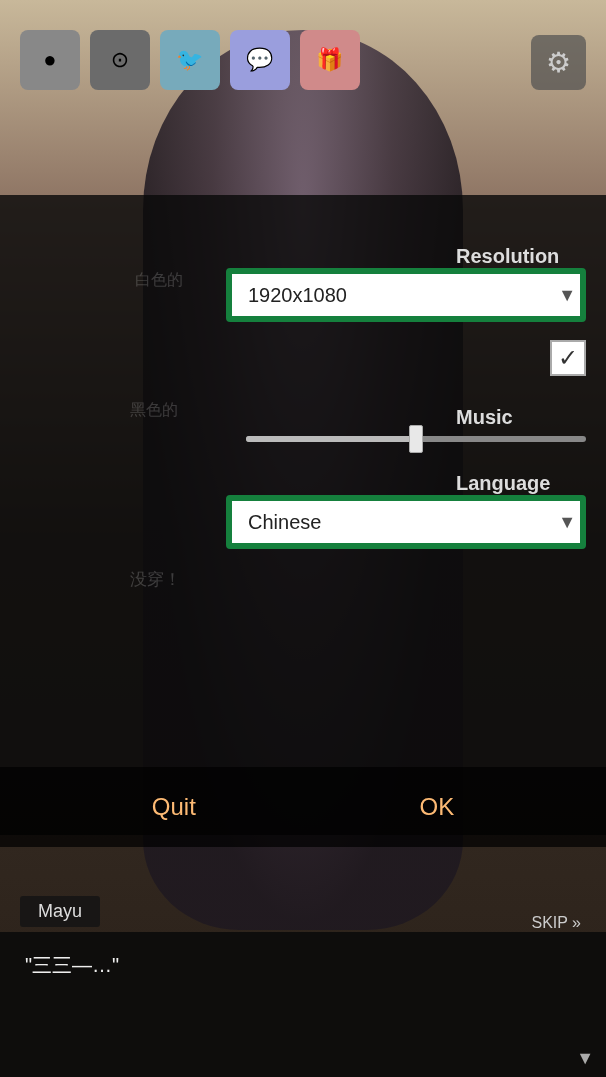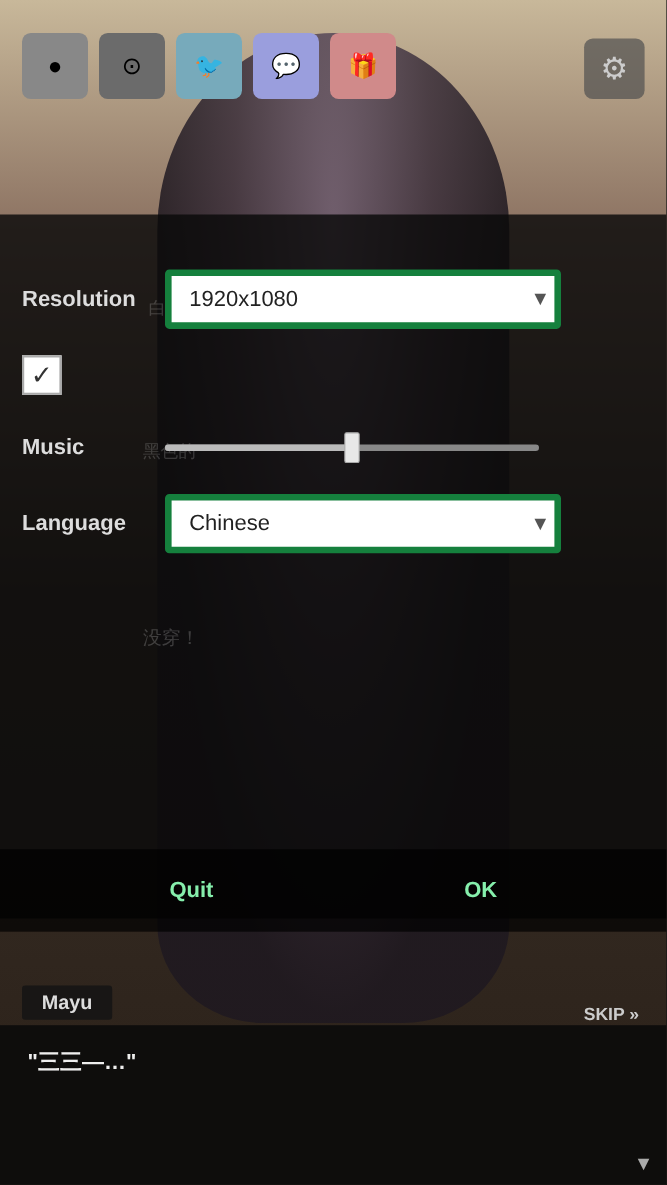--- a/index.html
+++ b/index.html
@@ -113,23 +113,24 @@
       position: absolute;
       top: 245px;
       left: 0;
       right: 0;
       z-index: 20;
       padding: 0 20px;
     }
 
     .settings-row {
       display: flex;
-      align-items: center;
+      align-items: flex-end;
       margin-bottom: 18px;
       min-height: 48px;
+      flex-direction: column;
     }
 
     .settings-label {
       width: 130px;
       color: #ddd;
       font-size: 20px;
       font-weight: bold;
       flex-shrink: 0;
     }
 
@@ -228,38 +229,37 @@
       right: 0;
       display: flex;
       justify-content: space-around;
       align-items: center;
       z-index: 20;
       background: rgba(0,0,0,0.7);
       padding: 18px 40px;
     }
 
     .btn-quit, .btn-ok {
-      font-size: 20px;
-      color: #86efac;
+      font-size: 24px;
+      color: #fdba74;
       background: none;
       border: none;
       cursor: pointer;
       padding: 8px 30px;
-      font-weight: bold;
+      font-weight: normal;
     }
 
     
     .vn-bottom {
       position: absolute;
       bottom: 0;
       left: 0;
       right: 0;
       height: 234px;
       z-index: 5;
-      font-weight: bold;
     }
 
     .character-name-box {
       position: absolute;
       bottom: 150px;
       left: 20px;
       background: rgba(20,20,20,0.85);
       color: #ddd;
       padding: 5px 18px;
       font-size: 18px;

